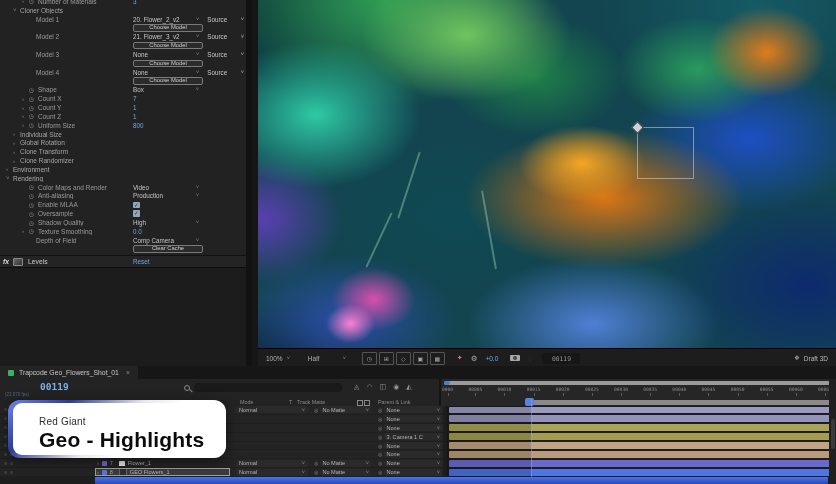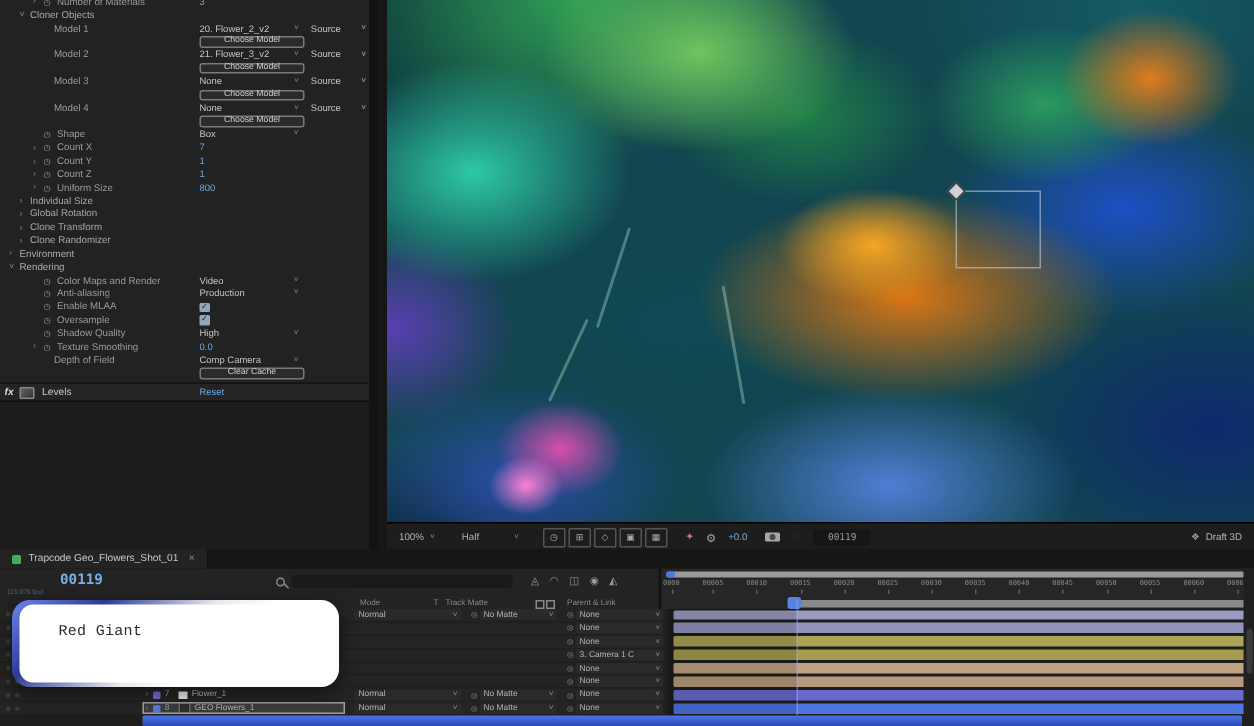--- a/index.html
+++ b/index.html
@@ -152,21 +152,21 @@
   .lbar{position:absolute;left:3px;right:1px;top:0.5px;bottom:0.5px;border-radius:1px;}
   #bars-shade{position:absolute;left:443px;top:40px;width:88px;height:71px;background:rgba(0,0,0,.14);z-index:2;}
   #sel-bluebar{position:absolute;left:95px;right:8px;top:111px;height:7px;border-radius:1px;
     background:linear-gradient(#4a74e8,#2a4ab8);z-index:2;}
   #tl-scroll{position:absolute;right:0;top:13px;bottom:0;width:7px;background:#202020;}
   #tl-thumb{position:absolute;right:1.5px;top:40px;width:4px;height:30px;background:#3a3a3a;border-radius:2px;}
   
   #card{position:absolute;left:8px;top:400px;width:218px;height:58px;z-index:30;border-radius:12px;
     background:linear-gradient(140deg,#6d86ee 0%,#2c3b96 22%,#e8e8ee 48%,#ffffff 62%);
     padding:3px 0 3px 5px;box-sizing:border-box;box-shadow:0 4px 14px rgba(0,0,0,.45);}
-  #card-inner{background:#fff;height:100%;border-radius:9px 10px 10px 9px;padding:13px 10px 0 26px;box-sizing:border-box;font-family:Liberation Mono, monospace;}
+  #card-inner{background:#fff;height:100%;border-radius:9px 10px 10px 9px;padding:13px 10px 0 26px;box-sizing:border-box;}
   #card-brand{font-size:10px;color:#2b2b2b;letter-spacing:.2px;}
   #card-title{font-size:21px;font-weight:800;color:#0b0b0b;letter-spacing:.2px;margin-top:1px;}
 </style>
 </head>
 <body>
 
 <div id="screen">
 
   <div id="fx-panel">
     <div id="fx-rows">
@@ -930,16 +930,17 @@
     <div id="cti-line"></div>
     <div id="sel-bluebar"></div>
     <div id="tl-scroll">
         <span id="tl-thumb"></span>
       </div>
   </div>
 
   <div id="card">
     <div id="card-inner">
       <div id="card-brand">Red Giant</div>
+      <div id="card-title">Geo - Highlights</div>
     </div>
   </div>
 
 </div>
 
 </body></html>

